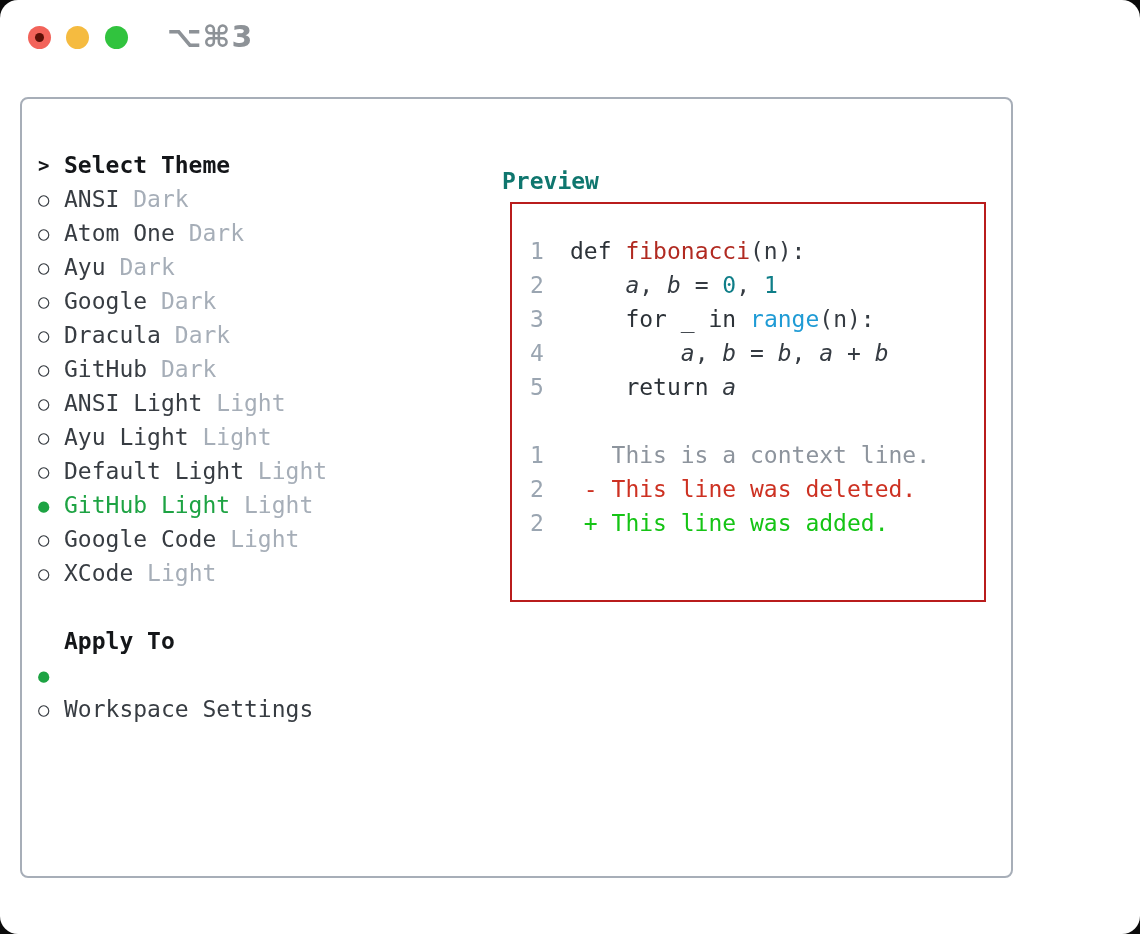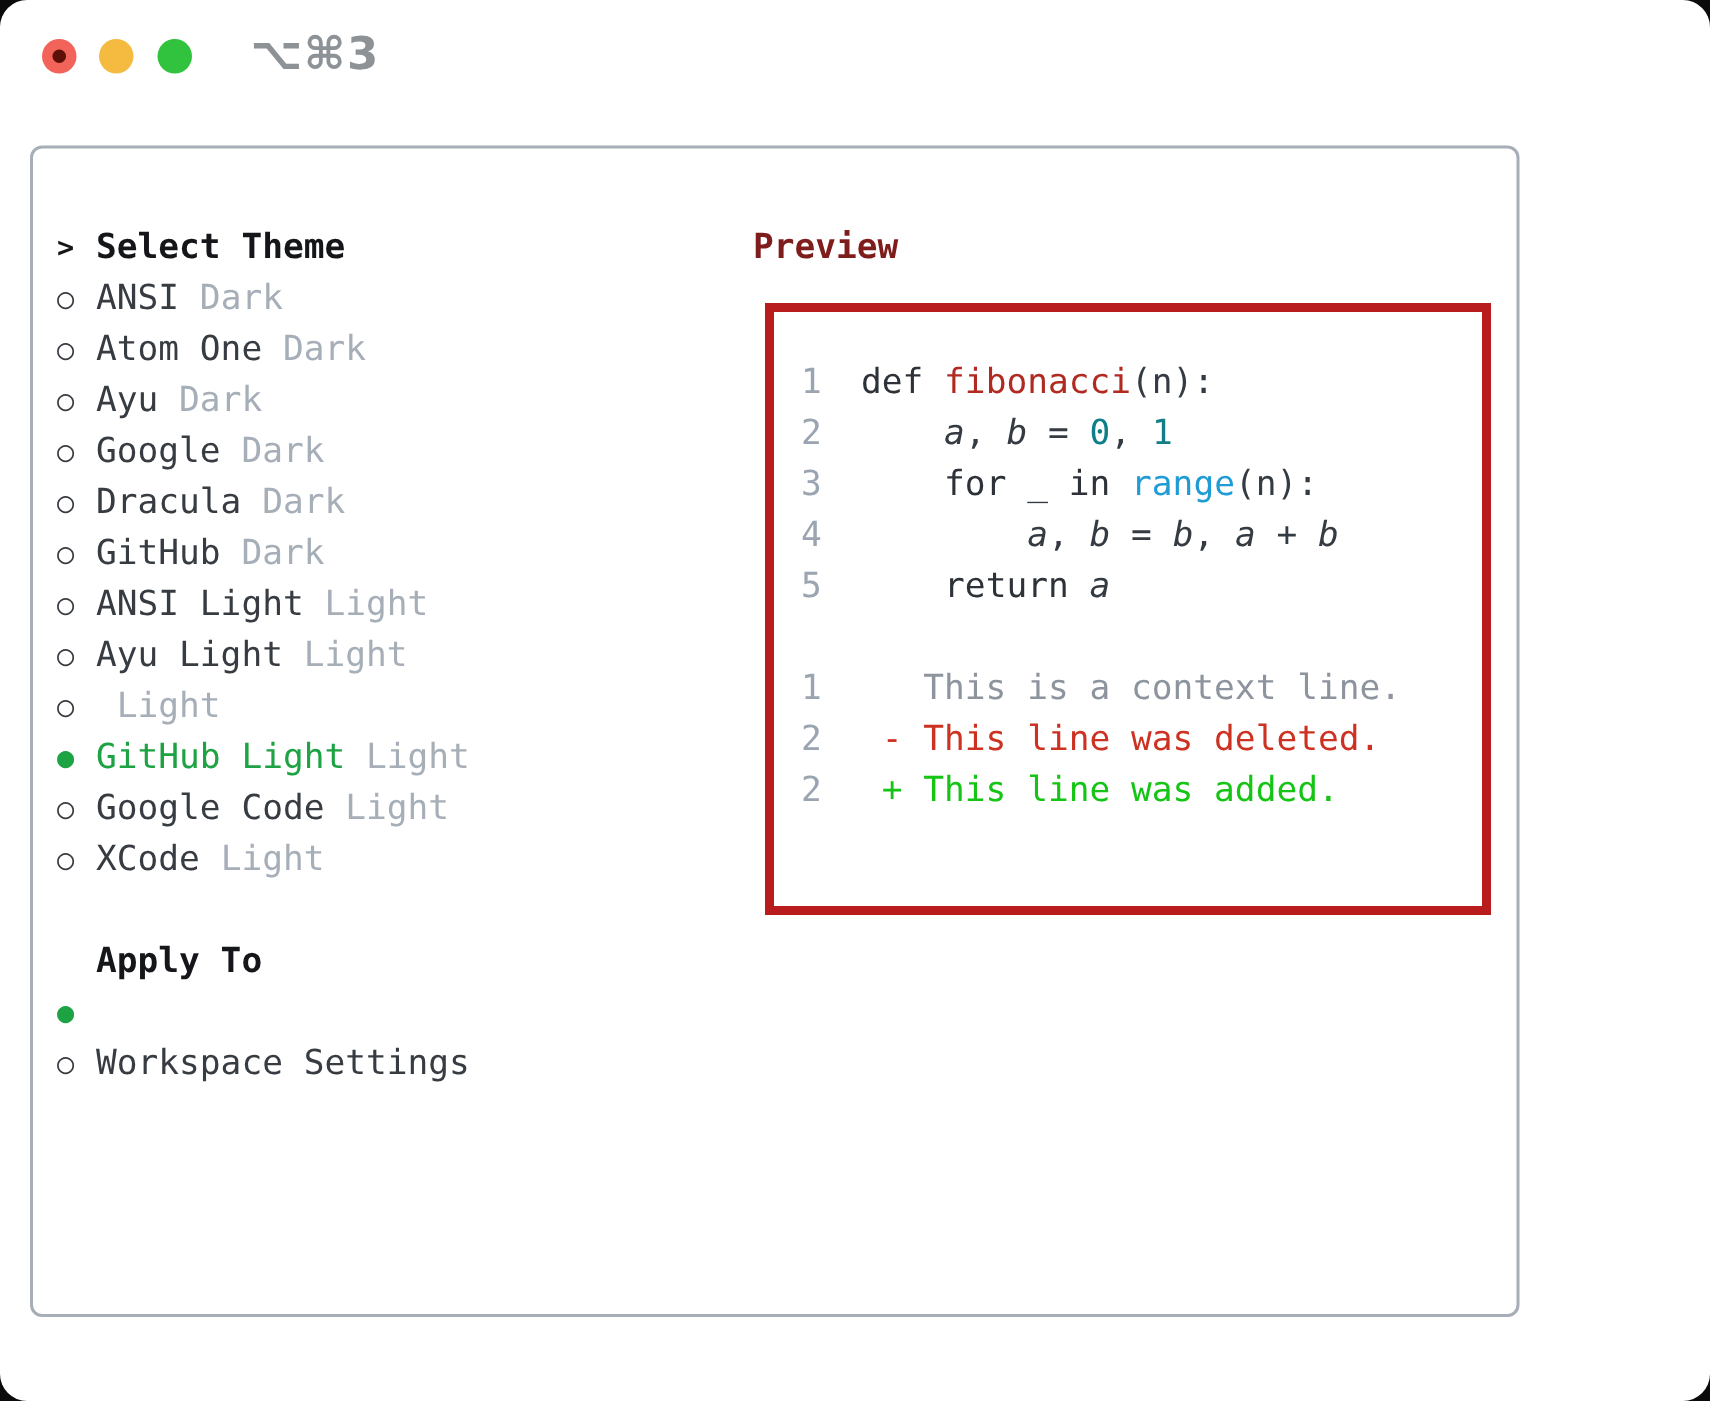--- a/index.html
+++ b/index.html
@@ -26,34 +26,34 @@
             font-size:23px;line-height:34px;}
   .row{display:flex;height:34px;white-space:pre;align-items:center;}
   .cell-bullet{width:26px;flex:none;font-size:19px;}
   .hdr{font-weight:bold;}
   .hint{width:420px;white-space:normal;margin-top:0;}
 
   
   .preview-title{position:absolute;left:480px;top:49px;height:34px;line-height:34px;
                  font-size:23px;font-weight:bold;}
   .preview-box{position:absolute;left:488px;top:103px;width:472px;height:396px;
-               border:6px solid #b91c1c;background:#fff;overflow:hidden;}
+               border:2px solid #b91c1c;background:#fff;overflow:hidden;}
   .preview-box pre{margin:0;padding:30px 0 0 18px;font-size:23px;line-height:34px;
                    font-family:inherit;}
   .ln{display:inline-block;width:14px;margin-right:26px;}
   .c-v{font-style:italic;}
 </style>
 <style>
   .frame{color:#373c42;}
   .hdr{color:#141619;}
   .gray{color:#a6aeb8;}
   .sel{color:#1da343;}
   .win-title{color:#8d9297;}
   .hint{color:#a6aeb8;}
-  .preview-title{color:#7f1d1d;}
+  .preview-title{color:#0f766e;margin-top:16px;}
   .ln{color:#9aa5b1;}
   .c-p{color:#353b42;} .c-k{color:#2c3238;}
   .c-f{color:#b12a21;} .c-n{color:#0f7e88;}
   .c-b{color:#1f9bd5;} .c-v{color:#353b42;}
   .c-ctx{color:#8d949d;} .c-del{color:#cd3122;} .c-add{color:#15c415;}
 </style></head>
 <body>
 
 <div class="frame">
 
@@ -75,21 +75,21 @@
 
       <div id="theme-list">
           <div class="row"><span class="cell-bullet">○</span><span>ANSI</span><span class="gray"> Dark</span></div>
           <div class="row"><span class="cell-bullet">○</span><span>Atom One</span><span class="gray"> Dark</span></div>
           <div class="row"><span class="cell-bullet">○</span><span>Ayu</span><span class="gray"> Dark</span></div>
           <div class="row"><span class="cell-bullet">○</span><span>Google</span><span class="gray"> Dark</span></div>
           <div class="row"><span class="cell-bullet">○</span><span>Dracula</span><span class="gray"> Dark</span></div>
           <div class="row"><span class="cell-bullet">○</span><span>GitHub</span><span class="gray"> Dark</span></div>
           <div class="row"><span class="cell-bullet">○</span><span>ANSI Light</span><span class="gray"> Light</span></div>
           <div class="row"><span class="cell-bullet">○</span><span>Ayu Light</span><span class="gray"> Light</span></div>
-          <div class="row"><span class="cell-bullet">○</span><span class="gray"> Light</span></div>
+          <div class="row"><span class="cell-bullet">○</span><span>Default Light</span><span class="gray"> Light</span></div>
           <div class="row"><span class="cell-bullet sel">●</span><span class="sel">GitHub Light</span><span class="gray"> Light</span></div>
           <div class="row"><span class="cell-bullet">○</span><span>Google Code</span><span class="gray"> Light</span></div>
           <div class="row"><span class="cell-bullet">○</span><span>XCode</span><span class="gray"> Light</span></div>
         </div>
 
       <div class="row"></div>
 
       <div class="row hdr">
         <span class="cell-bullet"></span><span>Apply To</span>
       </div>

